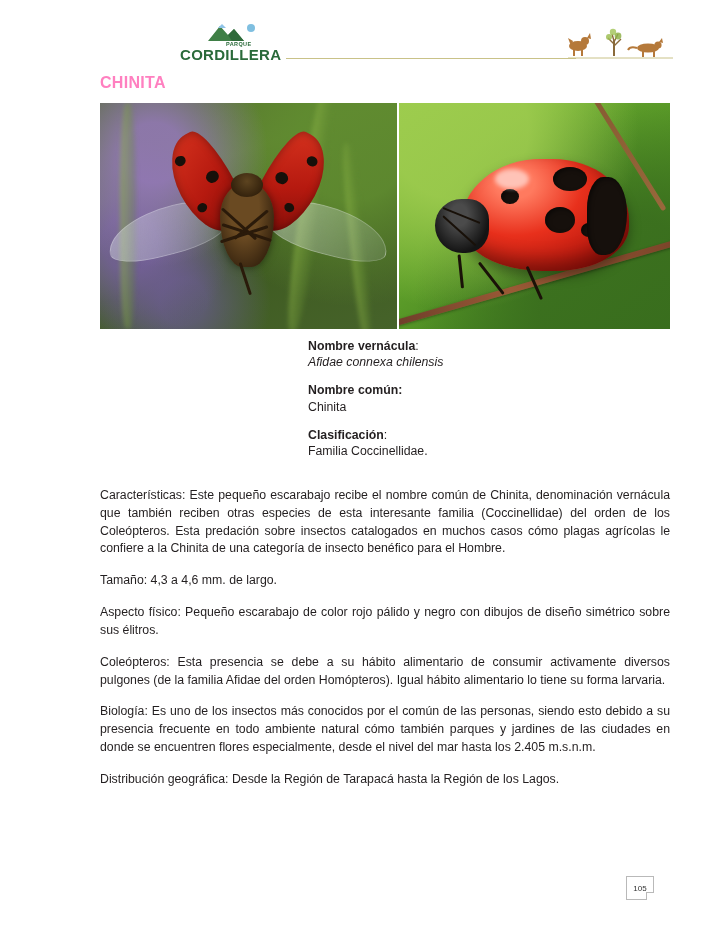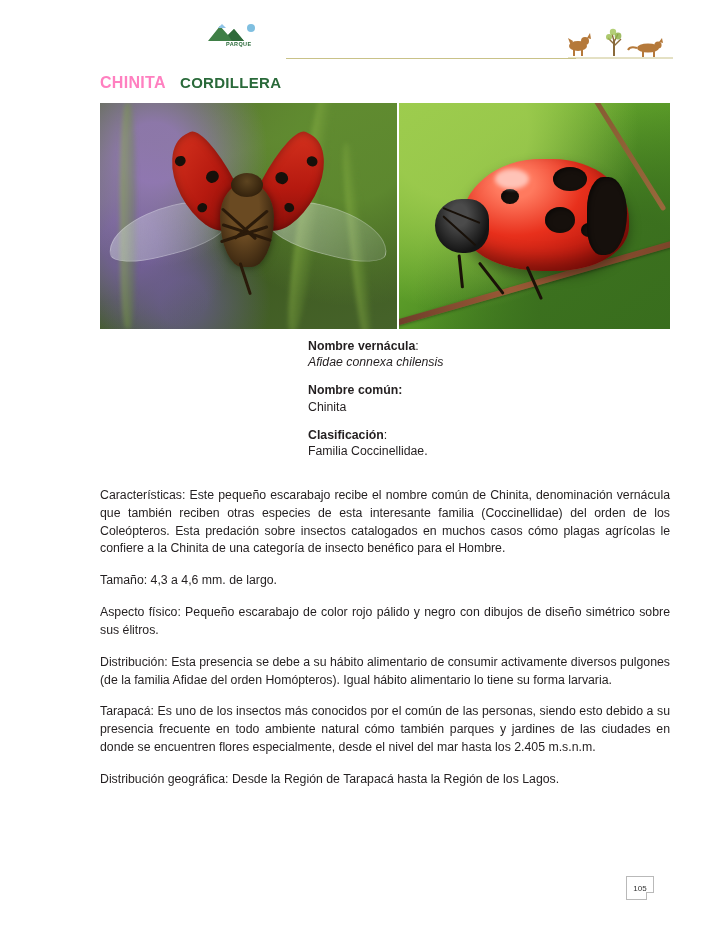--- a/index.html
+++ b/index.html
@@ -55,21 +55,20 @@
     font-weight: bold;
   }
   .logo-main-text {
     position: absolute;
     left: 0px;
     top: 24px;
     font-size: 15px;
     font-weight: bold;
     color: #2a6a3a;
     letter-spacing: .3px;
-    margin-top: 28px;
   }
   .header-rule {
     position: absolute;
     left: 186px;
     top: 36px;
     width: 290px;
     height: 1px;
     background: #c9c288;
   }
   .header-critters {
@@ -439,24 +438,24 @@
     <p>
       <b>Características:</b><span> Este pequeño escarabajo recibe el nombre común de Chinita, denominación vernácula que también reciben otras especies de esta interesante familia (Coccinellidae) del orden de los Coleópteros. Esta predación sobre insectos catalogados en muchos casos cómo plagas agrícolas le confiere a la Chinita de una categoría de insecto benéfico para el Hombre.</span>
     </p>
     <p>
       <b>Tamaño:</b><span> 4,3 a 4,6 mm. de largo.</span>
     </p>
     <p>
       <b>Aspecto físico:</b><span> Pequeño escarabajo de color rojo pálido y negro con dibujos de diseño simétrico sobre sus élitros.</span>
     </p>
     <p>
-      <b>Distribución:</b><span> Esta presencia se debe a su hábito alimentario de consumir activamente diversos pulgones (de la familia Afidae del orden Homópteros). Igual hábito alimentario lo tiene su forma larvaria.</span>
-    </p>
-    <p>
-      <b>Tarapacá:</b><span> Es uno de los insectos más conocidos por el común de las personas, siendo esto debido a su presencia frecuente en todo ambiente natural cómo también parques y jardines de las ciudades en donde se encuentren flores especialmente, desde el nivel del mar hasta los 2.405 m.s.n.m.</span>
+      <b>Coleópteros:</b><span> Esta presencia se debe a su hábito alimentario de consumir activamente diversos pulgones (de la familia Afidae del orden Homópteros). Igual hábito alimentario lo tiene su forma larvaria.</span>
+    </p>
+    <p>
+      <b>Biología:</b><span> Es uno de los insectos más conocidos por el común de las personas, siendo esto debido a su presencia frecuente en todo ambiente natural cómo también parques y jardines de las ciudades en donde se encuentren flores especialmente, desde el nivel del mar hasta los 2.405 m.s.n.m.</span>
     </p>
     <p>
       <b>Distribución geográfica</b><span>: Desde la Región de Tarapacá hasta la Región de los Lagos.</span>
     </p>
   </div>
 
   <div class="page-number">105</div>
 
 </div>
 

